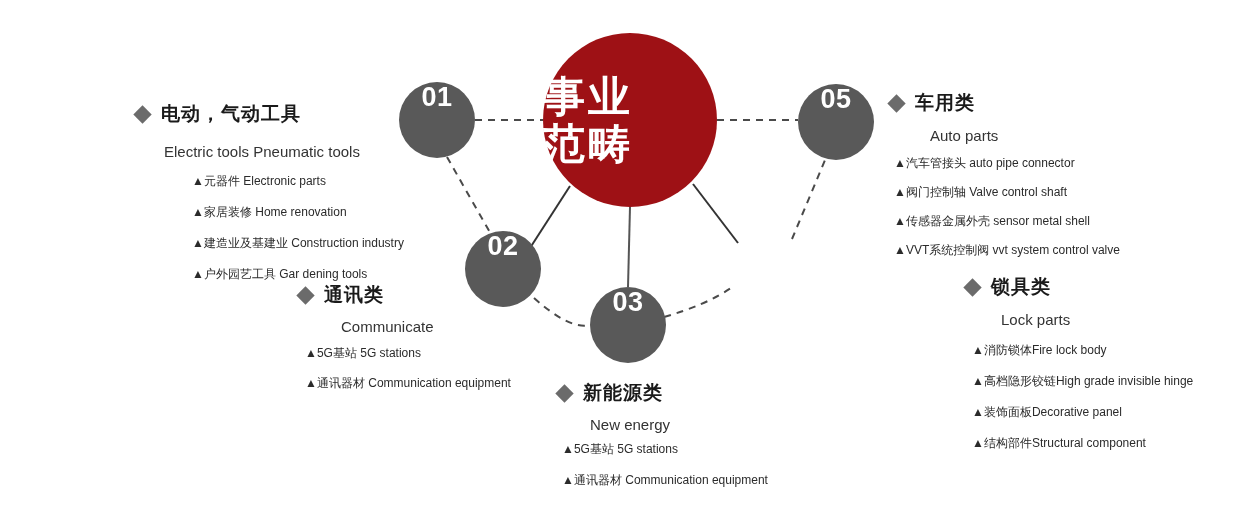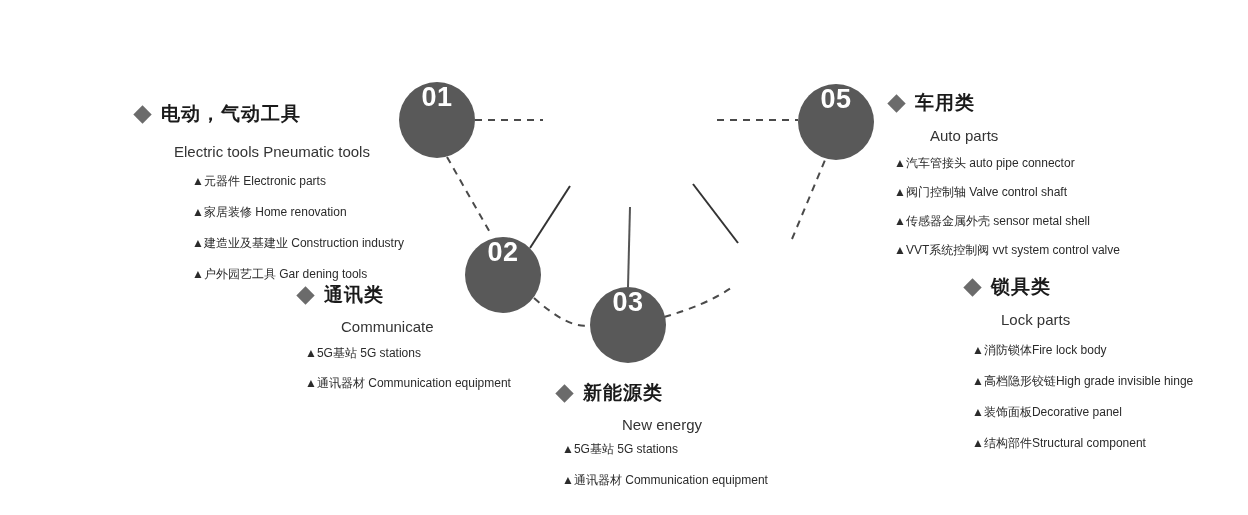--- a/index.html
+++ b/index.html
@@ -98,33 +98,33 @@
     padding: 0;
   }
   .items li {
     font-size: 12px;
     color: #2b2b2b;
     white-space: nowrap;
   }
 
   
   #block-tools        { left: 136px; top: 101px; }
-  #block-tools .head-en { margin: 16px 0 0 38px; }
+  #block-tools .head-en { margin: 16px 0 0 28px; }
   #block-tools .items  { margin-top: 13px; margin-left: 56px; }
   #block-tools .items li { margin-bottom: 14px; }
 
   
   #block-comm        { left: 299px; top: 282px; }
   #block-comm .head-en { margin: 10px 0 0 42px; }
   #block-comm .items  { margin-top: 10px; margin-left: 6px; }
   #block-comm .items li { margin-bottom: 13px; }
 
   
   #block-energy        { left: 558px; top: 380px; }
-  #block-energy .head-en { margin: 10px 0 0 64px; }
+  #block-energy .head-en { margin: 10px 0 0 32px; }
   #block-energy .items  { margin-top: 8px; margin-left: 4px; }
   #block-energy .items li { margin-bottom: 14px; }
 
   
   #block-auto        { left: 890px; top: 90px; }
   #block-auto .head-en { margin: 11px 0 0 40px; }
   #block-auto .items  { margin-top: 11px; margin-left: 4px; }
   #block-auto .items li { margin-bottom: 12px; }
 
   
@@ -146,25 +146,29 @@
     <line x1="447" y1="157" x2="492" y2="236" stroke="#4a4a4a" stroke-width="2" stroke-dasharray="7 6"></line>
     <path d="M 534 298 Q 570 330 590 325" fill="none" stroke="#4a4a4a" stroke-width="2" stroke-dasharray="7 6"></path>
     <path d="M 664 317 Q 706 305 731 288" fill="none" stroke="#4a4a4a" stroke-width="2" stroke-dasharray="7 6"></path>
     <line x1="792" y1="239" x2="825" y2="160" stroke="#4a4a4a" stroke-width="2" stroke-dasharray="7 6"></line>
 
     <line x1="570" y1="186" x2="530" y2="248" stroke="#333333" stroke-width="2"></line>
     <line x1="630" y1="207" x2="628" y2="287" stroke="#555555" stroke-width="2"></line>
     <line x1="693" y1="184" x2="738" y2="243" stroke="#333333" stroke-width="2"></line>
   </svg>
 
+  <div class="node node-center" style="left:543px; top:33px;">
+    <div class="ctitle-line">事业</div>
+    <div class="ctitle-line">范畴</div>
+  </div>
 
   <div class="node node-num" style="left:399px; top:82px;">
     <span>01</span>
   </div>
-  <div class="node node-num" style="left:465px; top:237px;">
+  <div class="node node-num" style="left:465px; top:231px;">
     <span>02</span>
   </div>
   <div class="node node-num" style="left:590px; top:287px;">
     <span>03</span>
   </div>
   <div class="node node-num" style="left:798px; top:84px;">
     <span>05</span>
   </div>
 
   <div class="block" id="block-tools">

